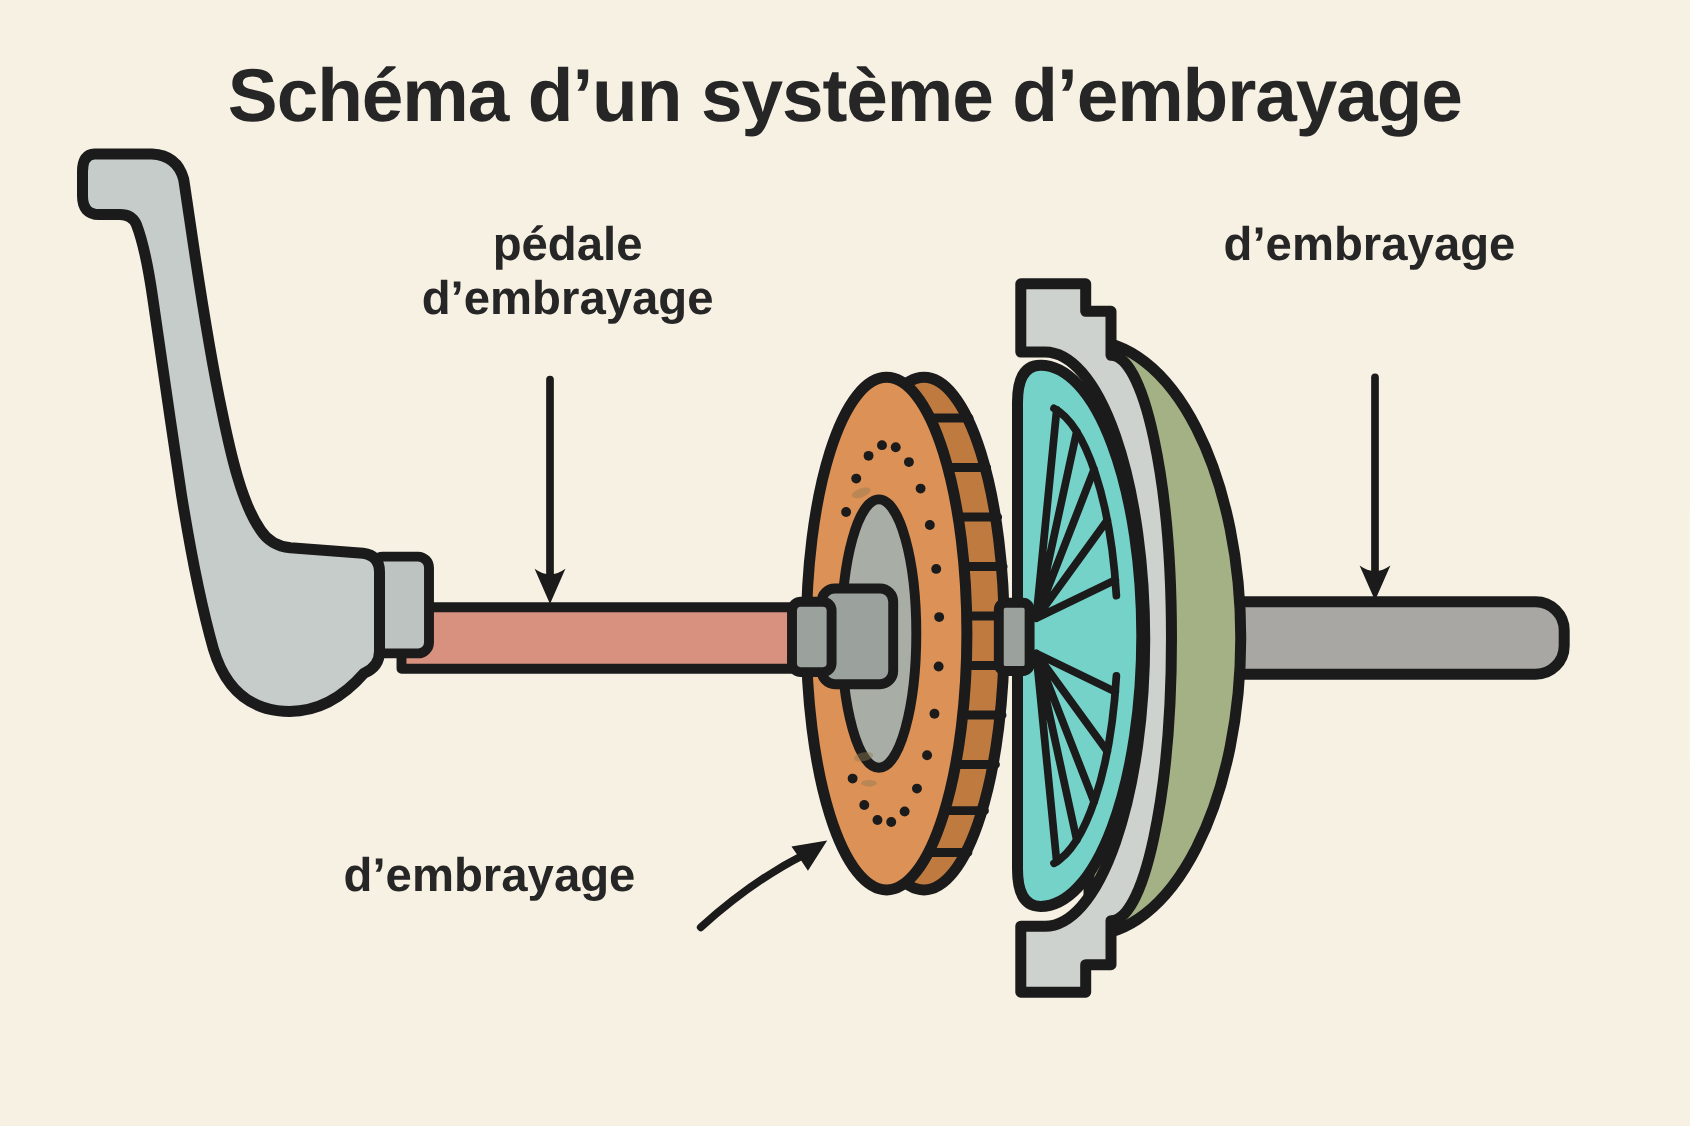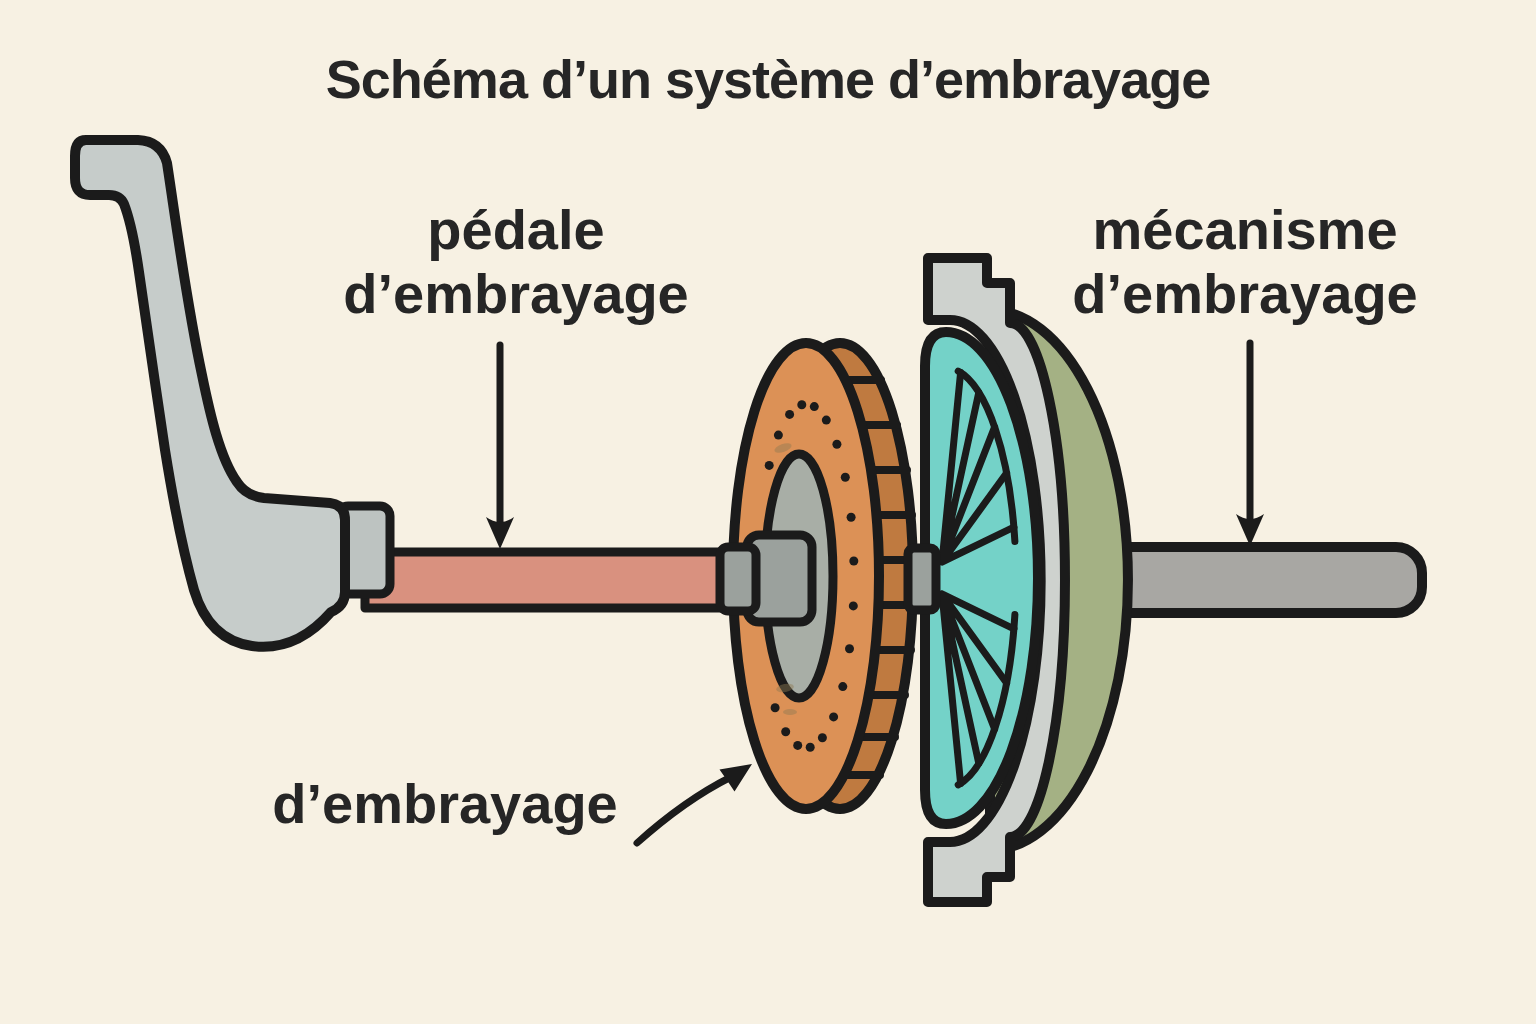--- a/index.html
+++ b/index.html
@@ -9,31 +9,31 @@
     height: 1024px;
     background: var(--c-bg, #f7f1e3);
     font-family: "Liberation Sans", sans-serif;
     overflow: hidden;
   }
   .canvas svg { position: absolute; inset: 0; z-index: 0; }
   .title {
     position: absolute;
     left: 0; right: 0; top: 48px;
     text-align: center;
-    font-size: 54px;
+    font-size: 68px;
     font-weight: 700;
     letter-spacing: -1px;
     color: var(--c-text, #262626);
     z-index: 1;
   }
   .label {
     position: absolute;
     width: 400px;
     text-align: center;
-    font-size: 56px;
+    font-size: 43px;
     font-weight: 700;
     line-height: 1.14;
     color: var(--c-text, #262626);
     z-index: 1;
   }
   .label-pedal     { left: 316px; top: 198px; }
   .label-mechanism { left: 1045px; top: 198px; }
   .label-disc      { left: 245px; top: 772px; }
 
   .shape { stroke: var(--c-ink, #1b1b1b); stroke-linejoin: round; stroke-linecap: round; }
@@ -61,21 +61,20 @@
 <div class="canvas">
 
   <div class="title">Schéma d’un système d’embrayage</div>
 
   <div class="label label-pedal">
     <div>pédale</div>
     <div>d’embrayage</div>
   </div>
 
   <div class="label label-mechanism">
-    <div>mécanisme</div>
     <div>d’embrayage</div>
   </div>
 
   <div class="label label-disc">
     <div>d’embrayage</div>
   </div>
 
   <svg width="1536" height="1024" viewBox="0 0 1536 1024">
 
     <rect class="shape outline10 fill-shaft" x="1100" y="547" width="322" height="66" rx="26"></rect>

